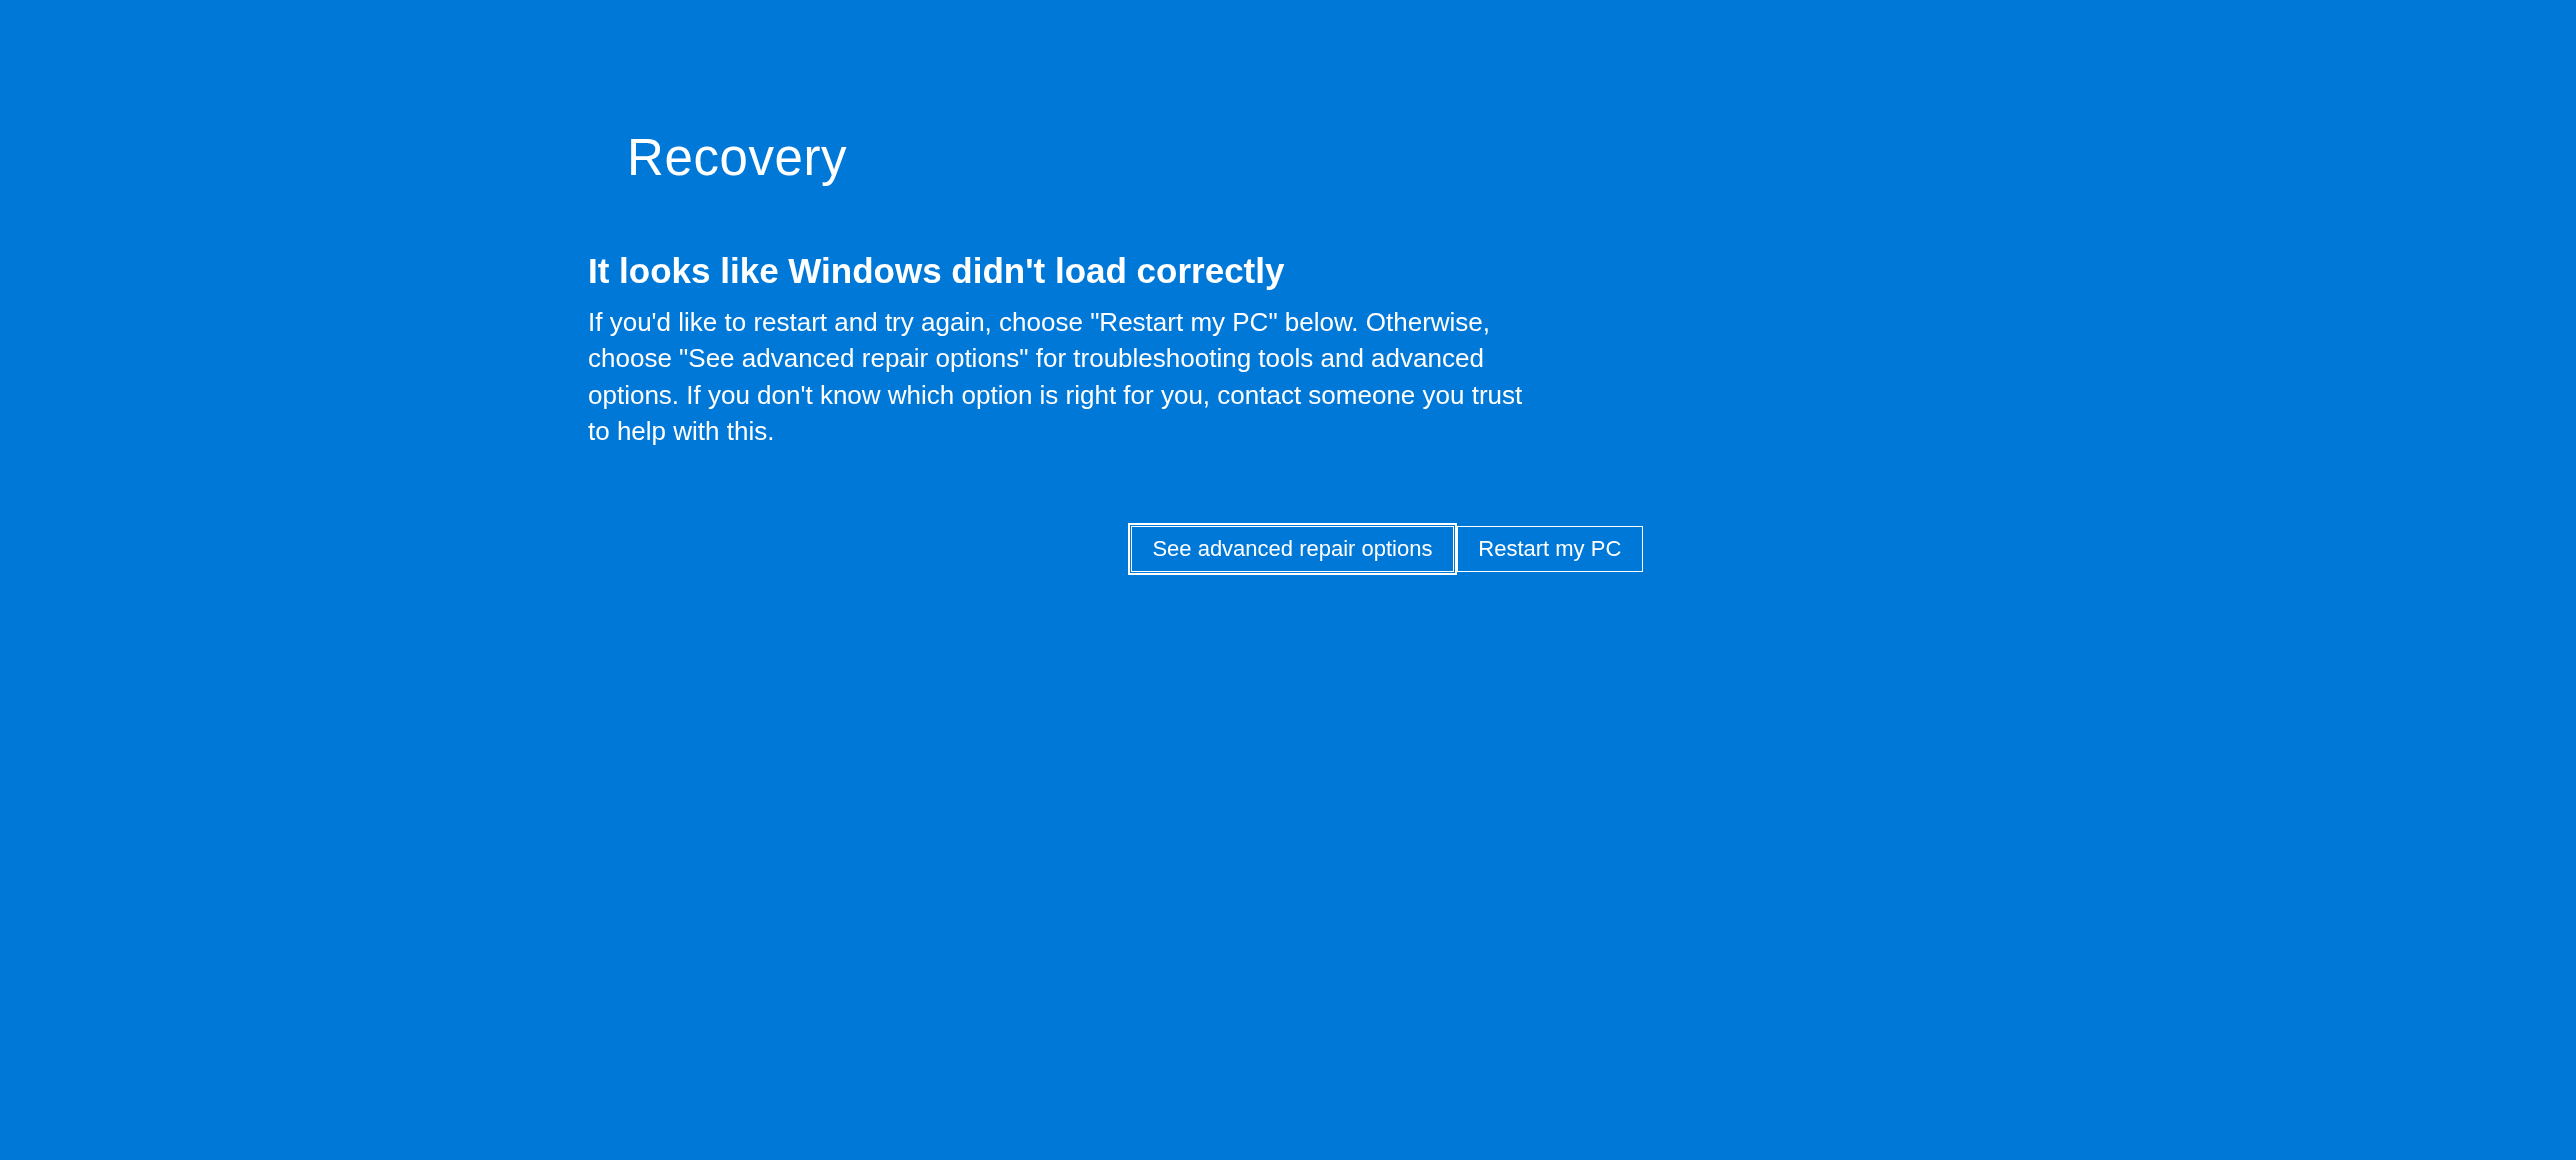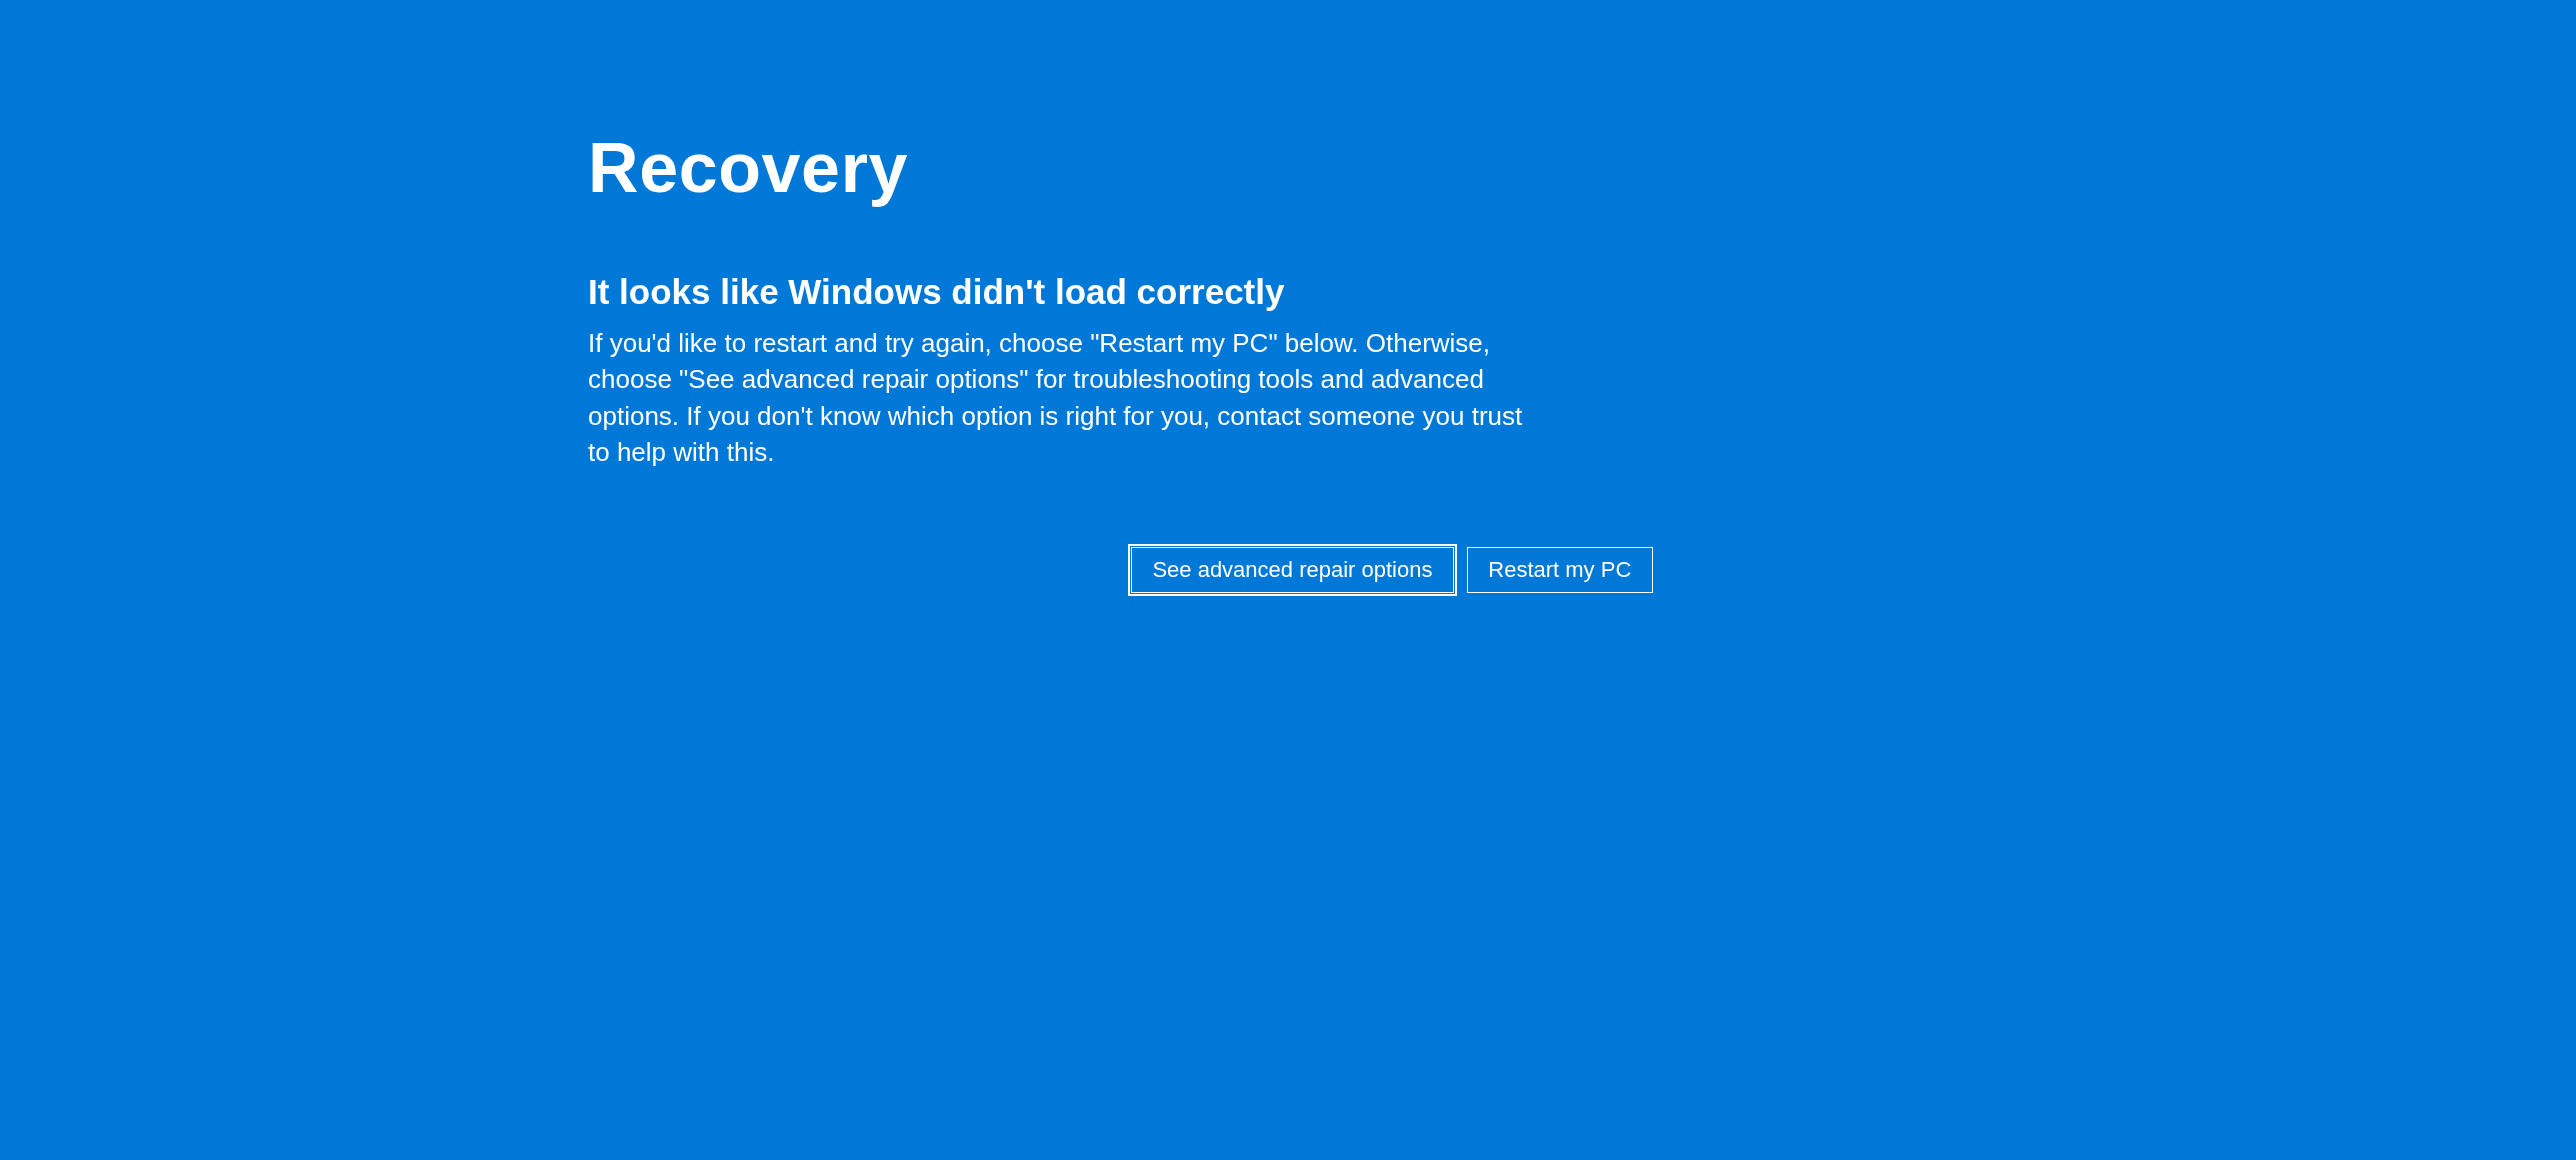--- a/index.html
+++ b/index.html
@@ -17,43 +17,44 @@
       overflow: hidden;
     }
     
     .recovery-container {
       padding-top: 128px;
       padding-left: 588px;
       padding-right: 588px;
     }
     
     .recovery-title {
-      font-size: 70px;
-      font-weight: 700;
+      font-size: 51px;
+      font-weight: 400;
       letter-spacing: 0.6px;
       margin-bottom: 64px;
+      margin-left: 39px;
     }
     
     .recovery-subtitle {
       font-size: 35px;
       font-weight: 700;
       margin-bottom: 12.8px;
     }
     
     .recovery-body {
       font-size: 26px;
       font-weight: 300;
       line-height: 1.4;
       max-width: 958px;
       margin-bottom: 77px;
     }
     
     .button-row {
       display: flex;
-      gap: 13px;
+      gap: 3px;
       justify-content: flex-start;
       margin-left: 543px;
     }
     
     .recovery-button {
       background: transparent;
       border: 1.9px solid #ffffff;
       color: #ffffff;
       font-family: inherit;
       font-size: 22px;

